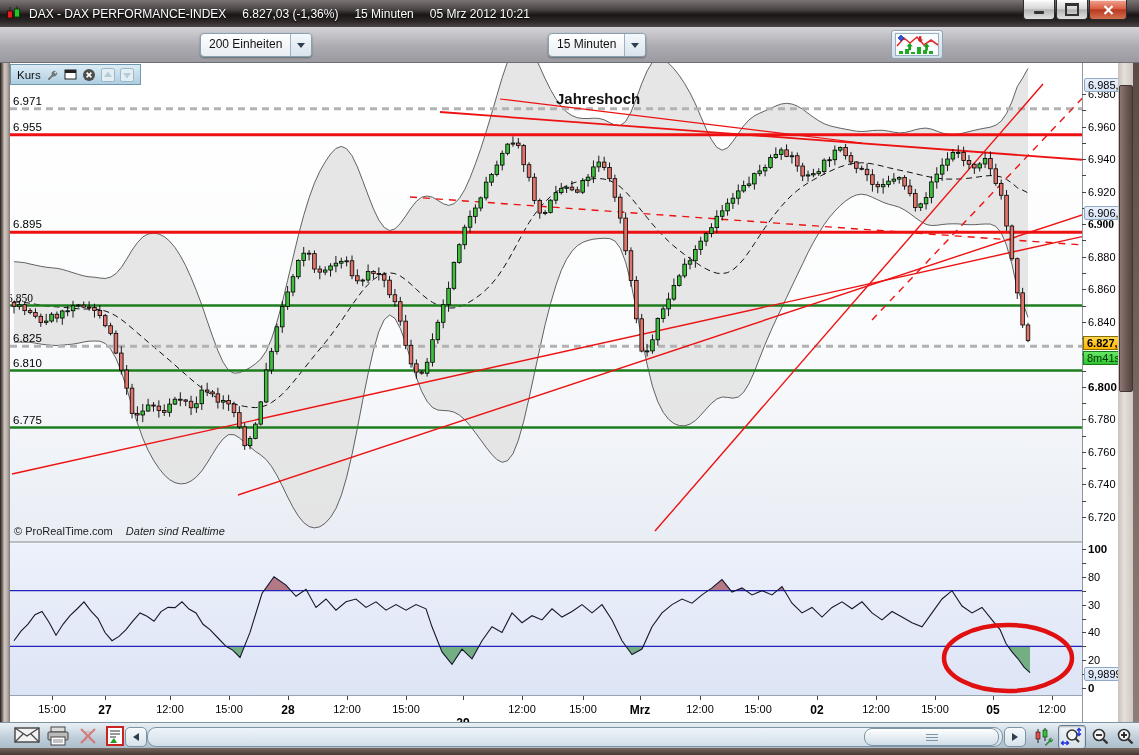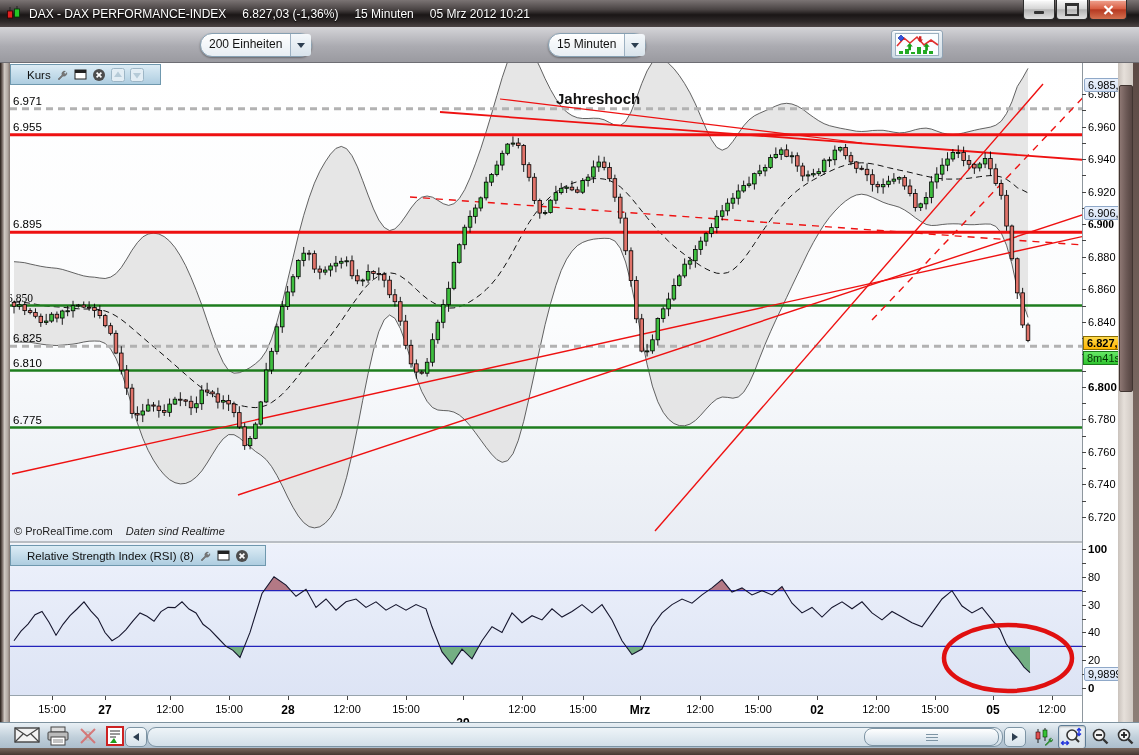--- a/index.html
+++ b/index.html
@@ -14,37 +14,37 @@
   .win-buttons{position:absolute;top:0;right:12px;display:flex;height:20px}
   .winbtn{width:30px;height:19px;border:1px solid #2e2e2e;border-top:none;border-radius:0 0 4px 4px;
     background:linear-gradient(#fdfdfd,#d6d6d6 45%,#b3b3b3 52%,#e2e2e2);
     display:flex;align-items:center;justify-content:center;margin-left:1px;box-shadow:inset 0 1px 0 rgba(255,255,255,.7)}
   .winbtn.close{width:36px;background:linear-gradient(#f0a492,#d95f44 45%,#b63a22 52%,#d4704f);}
   .glyph-min{width:10px;height:3px;background:#333;border-radius:1px;margin-top:6px}
   .glyph-max{width:10px;height:8px;border:2px solid #333;border-top-width:3px}
   
   .toolbar{position:absolute;left:0;top:27px;width:1139px;height:35px;
     background:linear-gradient(180deg,#d4d4d8,#ababb1 55%,#9a9aa0);border-bottom:1px solid #6e6e74;z-index:40}
-  .dropdown{position:absolute;top:6px;height:22px;display:flex;border:1px solid #87a0b2;border-radius:12px;
+  .dropdown{position:absolute;top:6px;height:22px;display:flex;border:1px solid #87a0b2;border-radius:4px;
     background:linear-gradient(#ffffff,#e8eef3);box-shadow:0 1px 2px rgba(0,0,0,.35);font-size:12px;color:#111}
   .dd-text{padding:3px 8px 0 8px;white-space:nowrap}
   .dd-btn{width:20px;border-left:1px solid #9db1c2;border-radius:0 3px 3px 0;
     background:linear-gradient(#f4f8fb,#d8e3eb);display:flex;align-items:center;justify-content:center}
   .dd-arrow{width:0;height:0;border-left:4px solid transparent;border-right:4px solid transparent;border-top:5px solid #2c3e50}
   .indicator-btn{position:absolute;left:891px;top:3px;width:52px;height:29px;border:1px solid #8fa3b5;border-radius:3px;
     background:linear-gradient(#eef3f7,#cfdbe4);box-shadow:inset 0 1px 0 #fff;display:flex;align-items:center;justify-content:center;padding:0}
   
   .plotbg{position:absolute;left:10px;top:62px;width:1072px;height:660px;background:#fff;z-index:1}
   #main-chart{position:absolute;left:10px;top:62px;width:1072px;height:479px;z-index:3;
     background:linear-gradient(180deg,#ffffff 0%,#fbfcfd 55%,#e9edf4 100%)}
   #rsi-chart{position:absolute;left:10px;top:543px;width:1072px;height:152px;z-index:3;
     background:linear-gradient(180deg,#edf1fb 0%,#e3e9f7 60%,#dde4f5 100%)}
   .divider1{position:absolute;left:10px;top:541px;width:1072px;height:2px;background:#b9bec4;border-bottom:1px solid #f4f6f8;z-index:4}
   .xaxis-strip{position:absolute;left:10px;top:695px;width:1072px;height:27px;background:#fff;border-top:1px solid #98a4ad;z-index:4}
-  .panel-header{position:absolute;height:19px;display:flex;align-items:center;gap:5px;padding:0 16px;
+  .panel-header{position:absolute;height:19px;display:flex;align-items:center;gap:5px;padding:0 6px;
     background:linear-gradient(#dcecf5,#aecde0);border:1px solid #6f98ae;font-size:11.5px;color:#111;z-index:10}
   .ph-kurs{left:10px;top:64px}
   .ph-rsi{left:10px;top:545px}
   .hicon{display:flex;align-items:center}
   .copyright{position:absolute;left:14px;top:525px;z-index:9;font-size:11px;color:#222;white-space:nowrap}
   .copyright .rt{font-style:italic;margin-left:10px}
   .annotation{position:absolute;z-index:9;font-size:15px;font-weight:bold;color:#111}
   
   .price-axis{position:absolute;left:1082px;top:62px;width:36px;height:660px;background:#fff;border-left:1px solid #8e979e;z-index:5}
   .ax-lab{position:absolute;font-size:11px;color:#000;white-space:nowrap}
@@ -596,40 +596,20 @@
         </svg>
     </span>
     <span class="hicon">
       <svg width="14" height="14" viewBox="0 0 14 14">
           <rect x="0.5" y="0.5" width="13" height="13" rx="2" fill="#e2edf4" stroke="#9db6c6"></rect>
           <path d="M7 10.5 L3 5 L11 5 Z" fill="#b6cbd8"></path>
         </svg>
     </span>
   </div>
 
-  <div class="panel-header ph-rsi">
-    <span>Relative Strength Index (RSI) (8)</span>
-    <span class="hicon">
-      <svg width="13" height="13" viewBox="0 0 13 13">
-          <path d="M2 11 L6 7 C5.2 4.8 7 2.6 9.4 3.2 L7.8 4.8 L9.2 6.2 L10.8 4.6 C11.4 7 9.2 8.8 7 8 L3 12 Z" fill="#777" stroke="#555" stroke-width="0.4"></path>
-        </svg>
-    </span>
-    <span class="hicon">
-      <svg width="13" height="13" viewBox="0 0 13 13">
-          <rect x="1" y="2" width="11" height="9" fill="#fff" stroke="#222"></rect>
-          <rect x="1" y="2" width="11" height="3" fill="#222"></rect>
-        </svg>
-    </span>
-    <span class="hicon">
-      <svg width="14" height="14" viewBox="0 0 14 14">
-          <circle cx="7" cy="7" r="6" fill="#4d4d4d"></circle>
-          <path d="M4.6 4.6 L9.4 9.4 M9.4 4.6 L4.6 9.4" stroke="#fff" stroke-width="1.7"></path>
-        </svg>
-    </span>
-  </div>
 
   <div class="annotation" style="left:556px;top:90px">Jahreshoch</div>
   <div class="copyright">
     <span>© ProRealTime.com</span>
     <span class="rt">Daten sind Realtime</span>
   </div>
 
   <div class="price-axis"></div>
   <div id="overlay">
       <div class="chart-lab" style="left: 13px; top: 94.7485px;">6.971</div>

